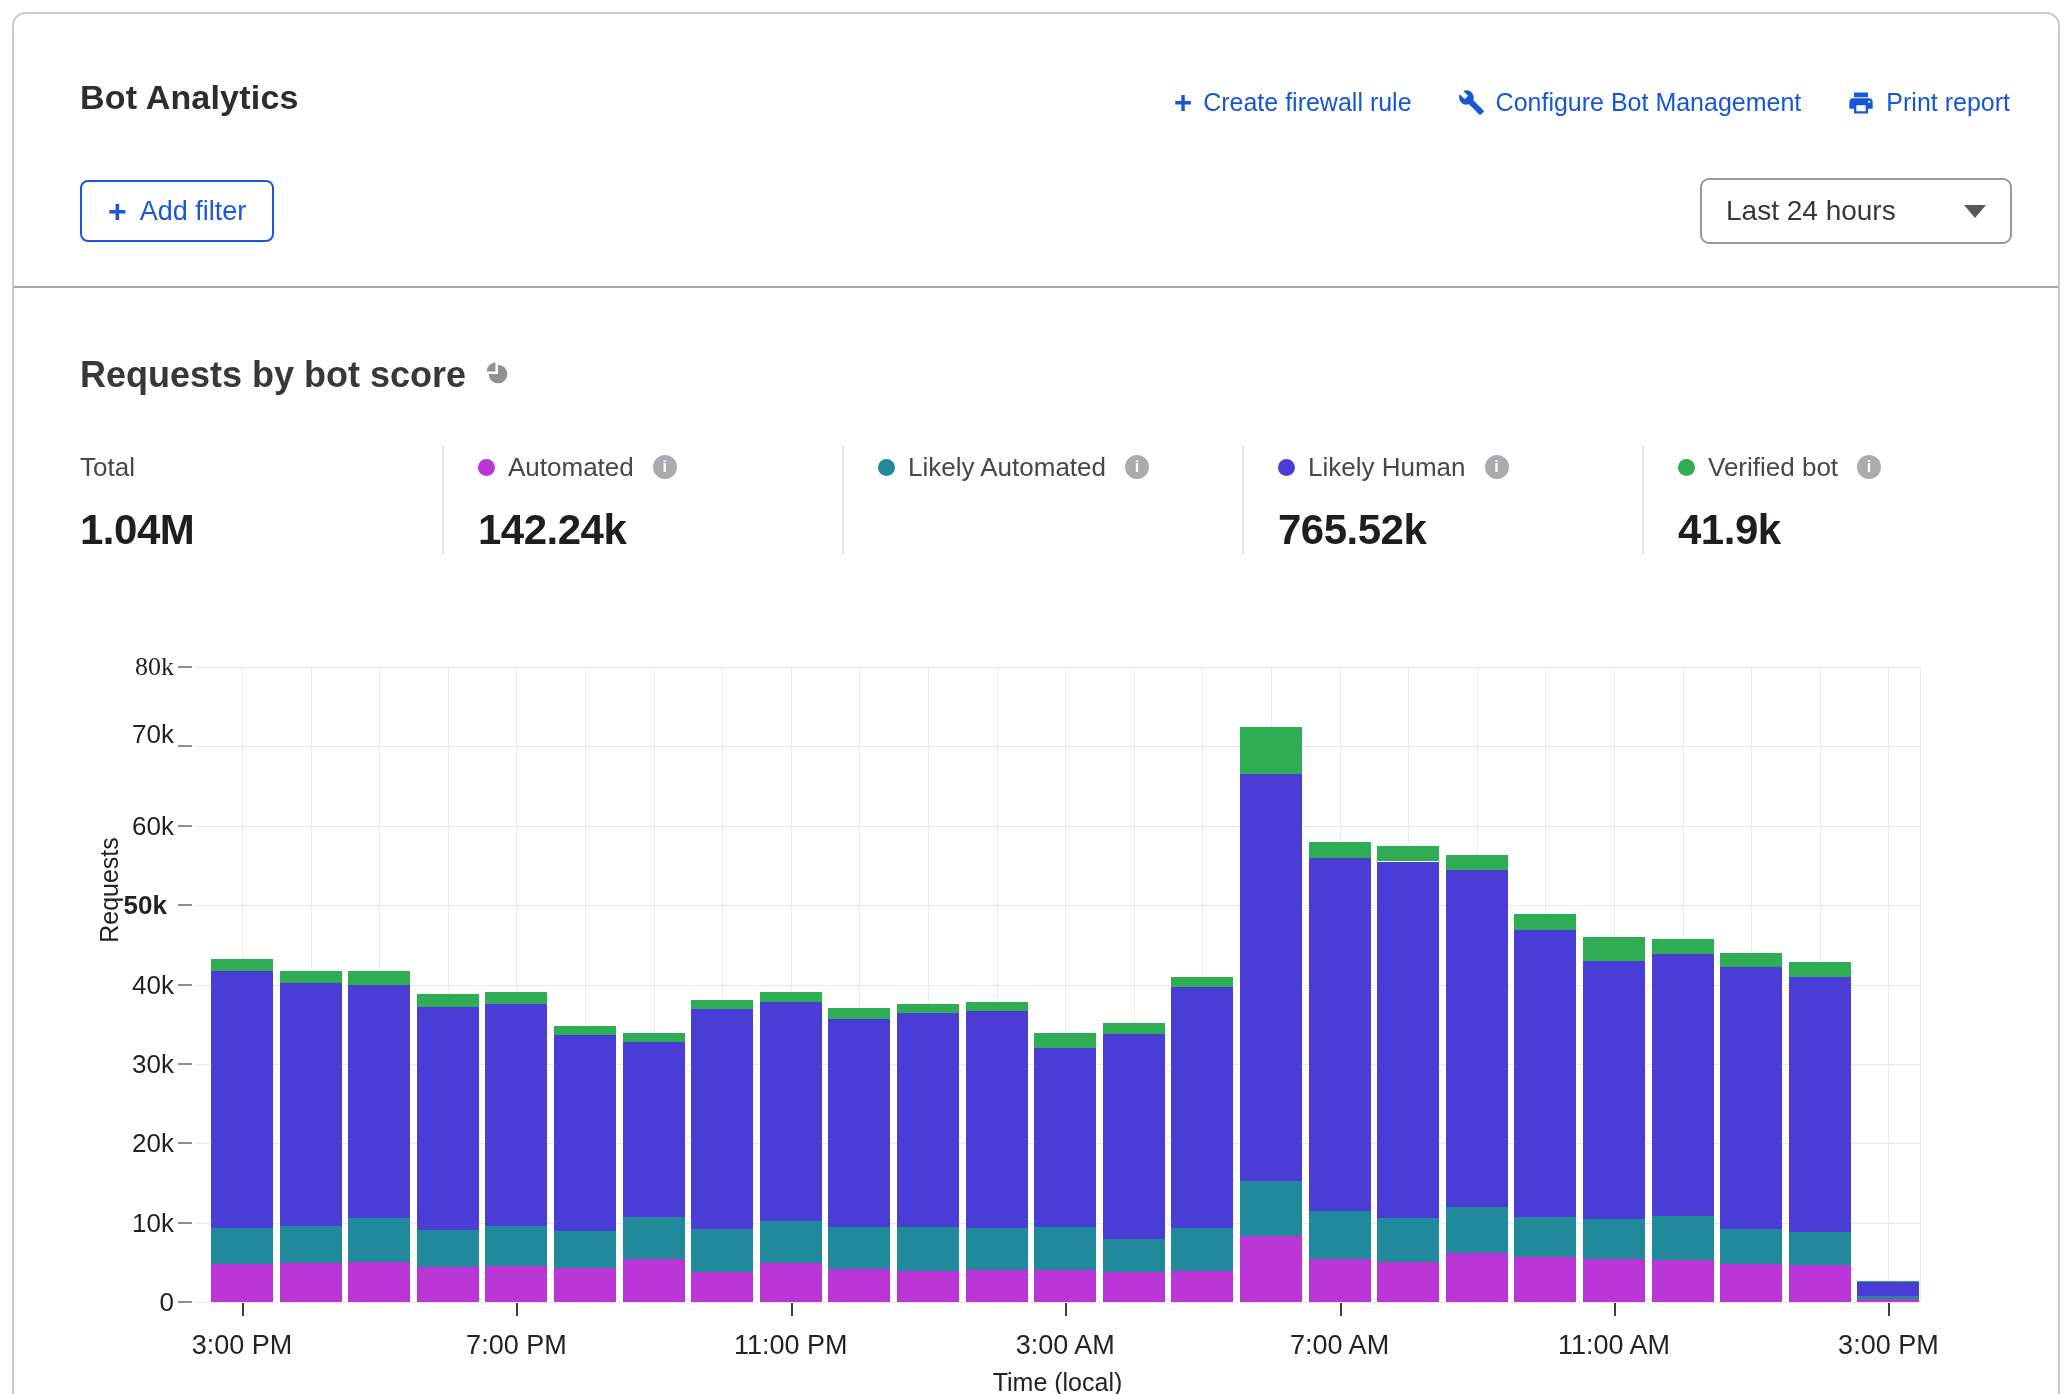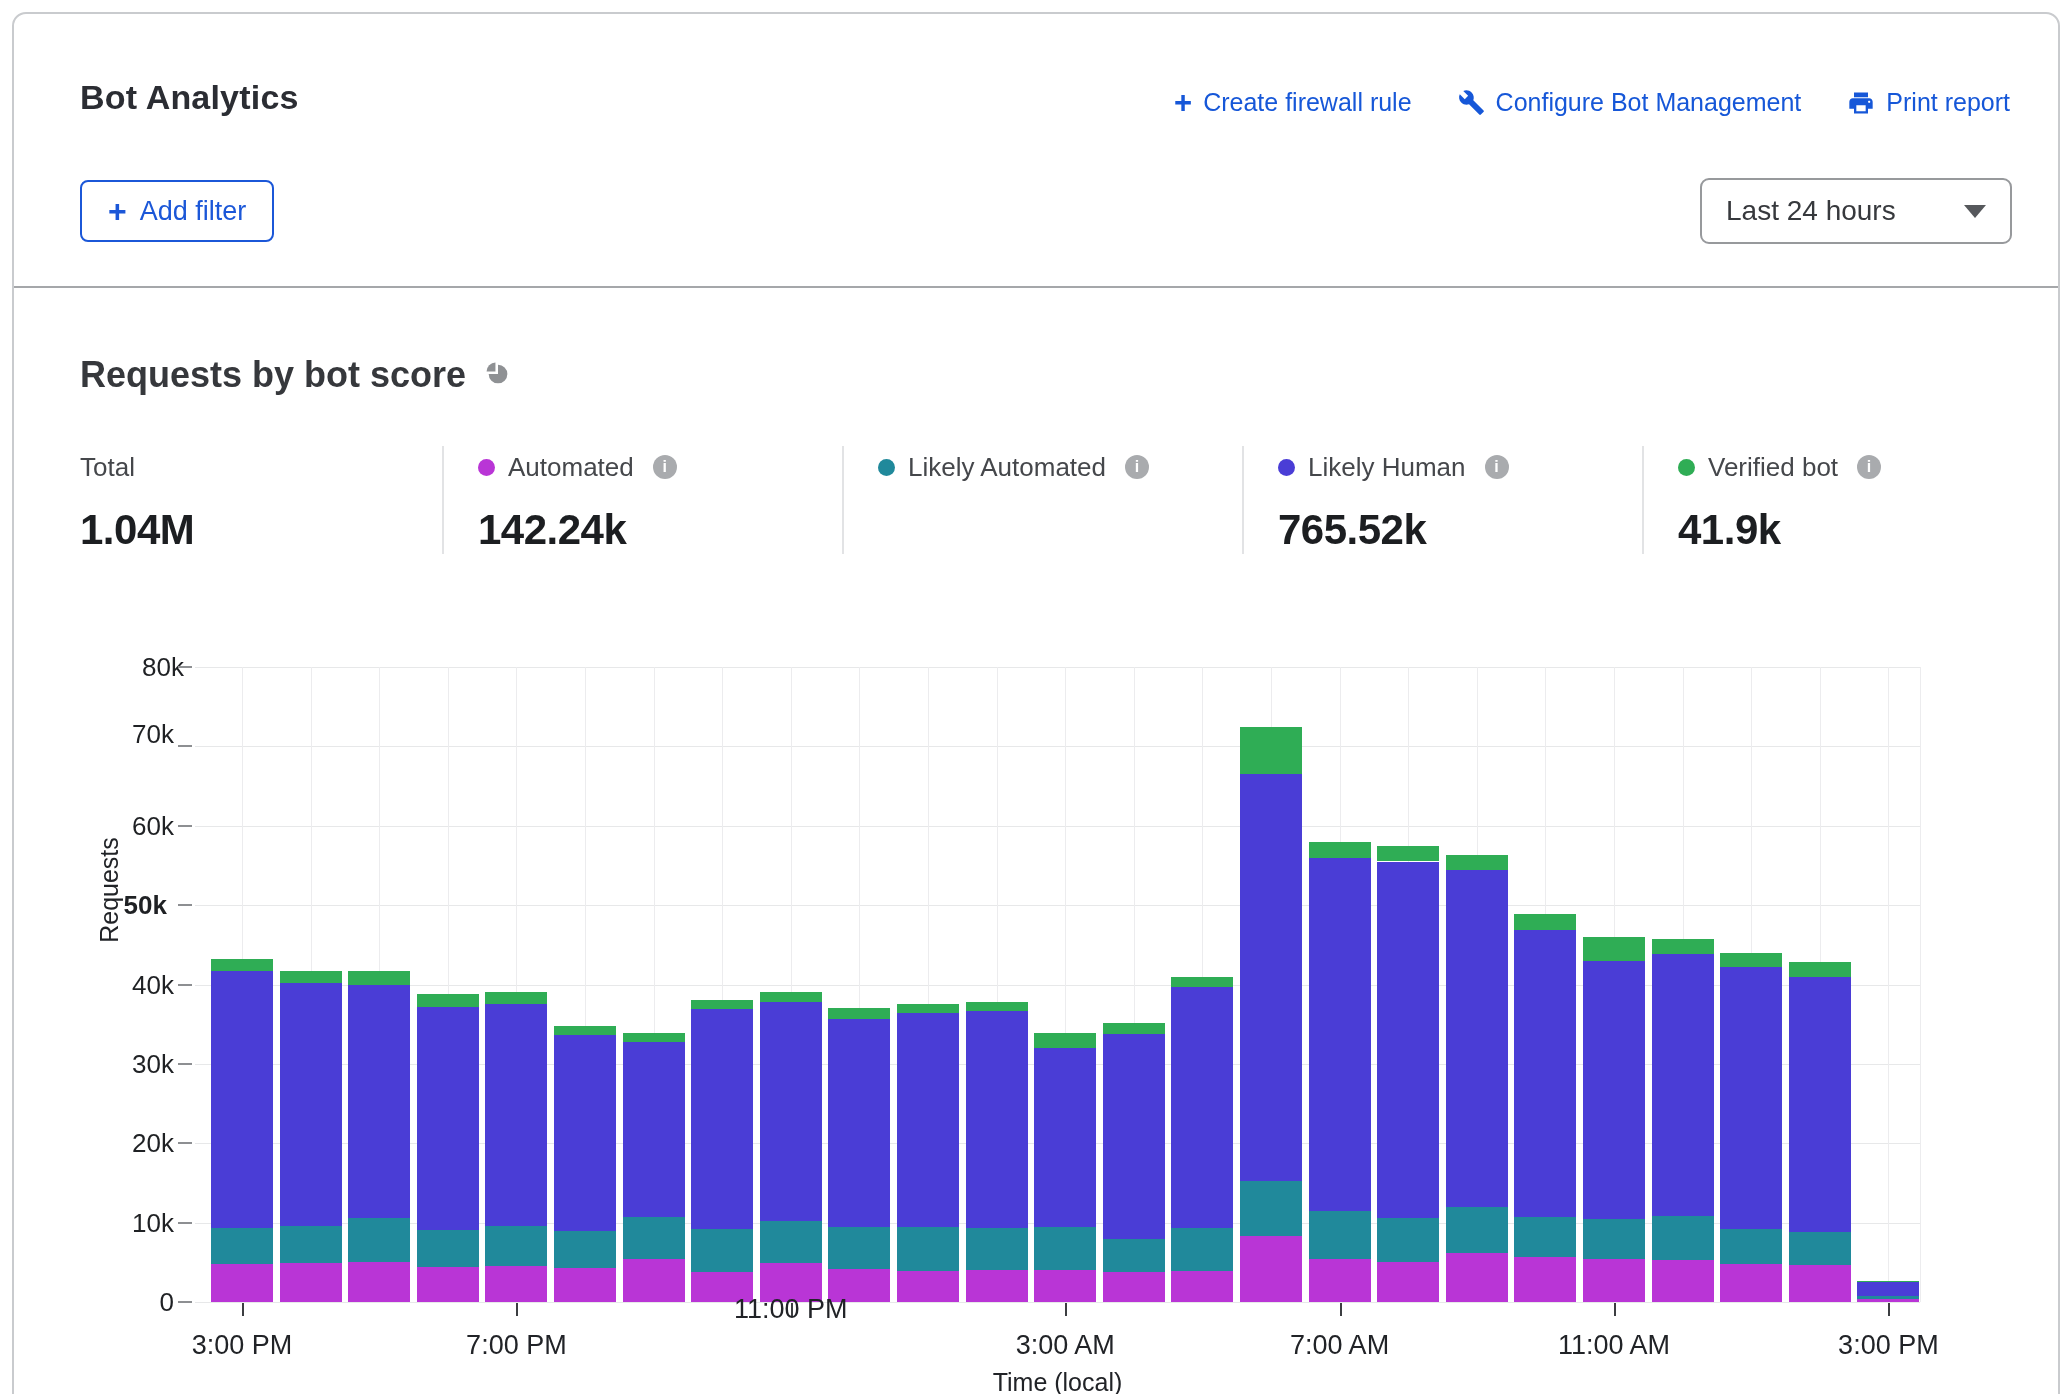--- a/index.html
+++ b/index.html
@@ -162,21 +162,21 @@
           <div class="ylab" style="left: 10px; top: 1034.88px;">30k</div>
           <div class="ytick" style="left: 164px; top: 1048.88px;"></div>
           <div class="ylab" style="left: 10px; top: 955.5px;">40k</div>
           <div class="ytick" style="left: 164px; top: 969.5px;"></div>
           <div class="ylab" style="left: 3px; top: 876.125px; font-weight: bold;">50k</div>
           <div class="ytick" style="left: 164px; top: 890.125px;"></div>
           <div class="ylab" style="left: 10px; top: 796.75px;">60k</div>
           <div class="ytick" style="left: 164px; top: 810.75px;"></div>
           <div class="ylab" style="left: 10px; top: 705px;">70k</div>
           <div class="ytick" style="left: 164px; top: 731.375px;"></div>
-          <div class="ylab" style="left: 20px; top: 638px;">80k</div>
+          <div class="ylab" style="left: 10px; top: 638px; font-family: Liberation Serif, serif;">80k</div>
           <div class="ytick" style="left: 164px; top: 652px;"></div>
         </div>
       <div class="plot" id="plot">
           <div class="hline" style="top: 635px;"></div>
           <div class="hline" style="top: 555.625px;"></div>
           <div class="hline" style="top: 476.25px;"></div>
           <div class="hline" style="top: 396.875px;"></div>
           <div class="hline" style="top: 317.5px;"></div>
           <div class="hline" style="top: 238.125px;"></div>
           <div class="hline" style="top: 158.75px;"></div>
@@ -358,21 +358,21 @@
             <div class="seg" style="bottom: 6.35px; height: 14.29px; background: rgb(74, 61, 214);"></div>
             <div class="seg" style="bottom: 20.64px; height: 0.79px; background: rgb(47, 173, 85);"></div>
           </div>
         </div>
       <div id="xaxis">
           <div class="xtick" style="left: 228px; top: 1289px;"></div>
           <div class="xlab" style="left: 128px; top: 1316px;">3:00 PM</div>
           <div class="xtick" style="left: 502.4px; top: 1289px;"></div>
           <div class="xlab" style="left: 402.4px; top: 1316px;">7:00 PM</div>
           <div class="xtick" style="left: 776.8px; top: 1289px;"></div>
-          <div class="xlab" style="left: 676.8px; top: 1280px;">11:00 PM</div>
+          <div class="xlab" style="left: 676.8px; top: 1316px;">11:00 PM</div>
           <div class="xtick" style="left: 1051.2px; top: 1289px;"></div>
           <div class="xlab" style="left: 951.2px; top: 1316px;">3:00 AM</div>
           <div class="xtick" style="left: 1325.6px; top: 1289px;"></div>
           <div class="xlab" style="left: 1225.6px; top: 1316px;">7:00 AM</div>
           <div class="xtick" style="left: 1600px; top: 1289px;"></div>
           <div class="xlab" style="left: 1500px; top: 1316px;">11:00 AM</div>
           <div class="xtick" style="left: 1874.4px; top: 1289px;"></div>
           <div class="xlab" style="left: 1774.4px; top: 1316px;">3:00 PM</div>
         </div>
       <div class="x-axis-title">Time (local)</div>

